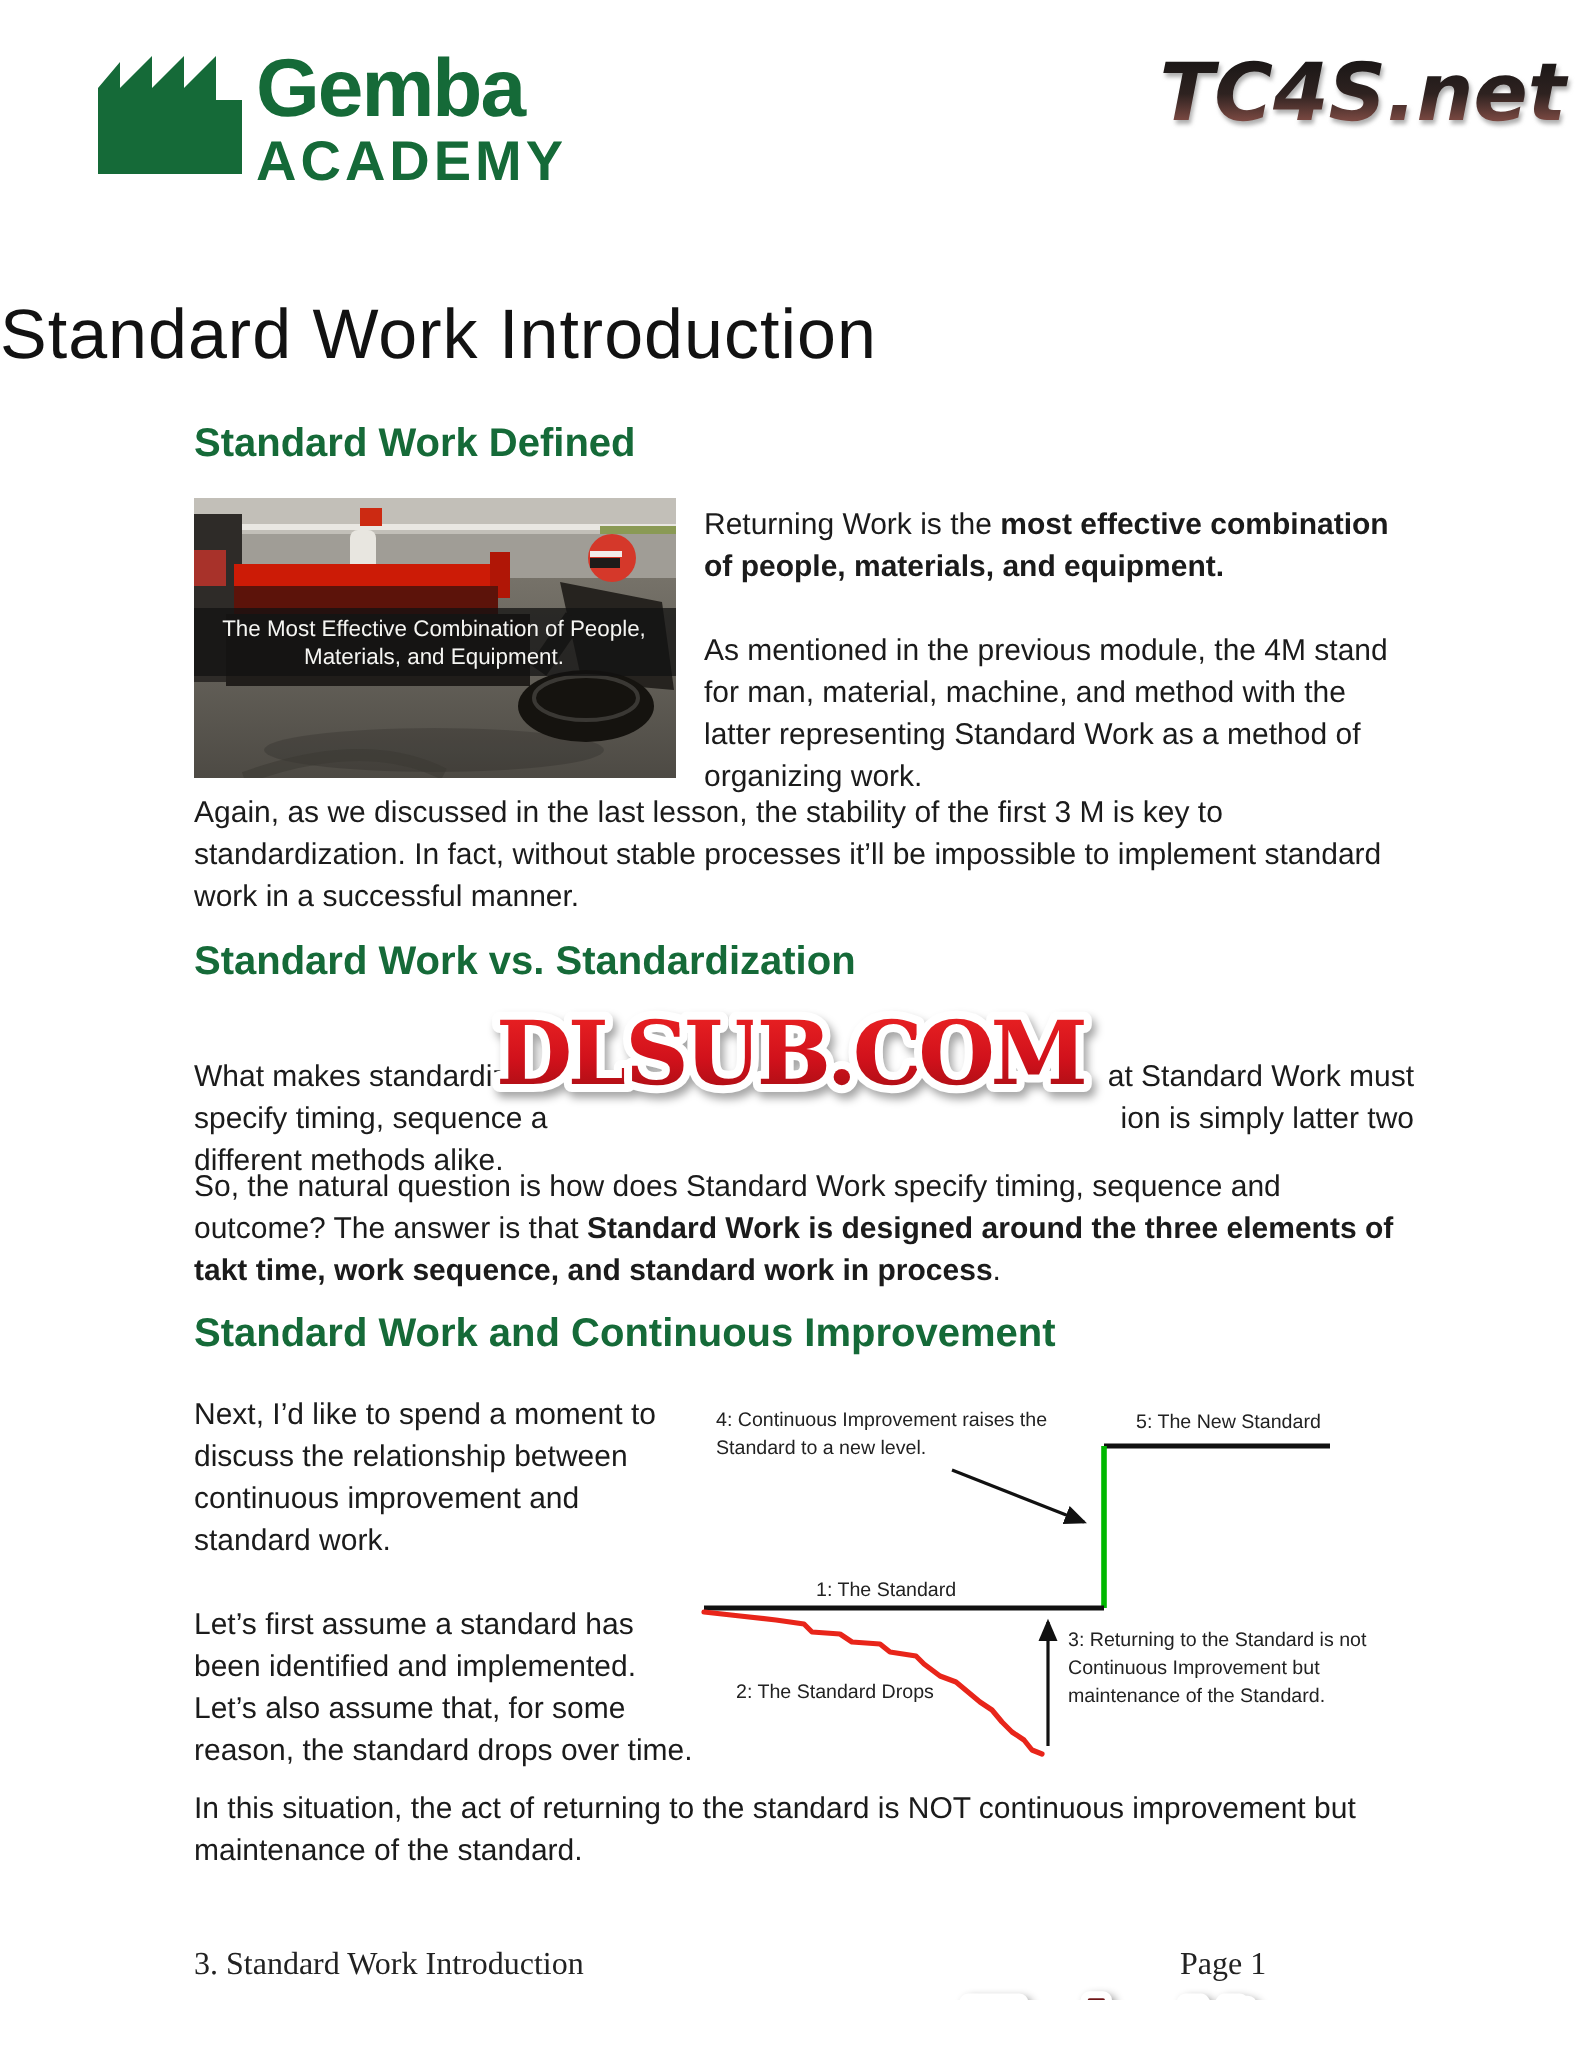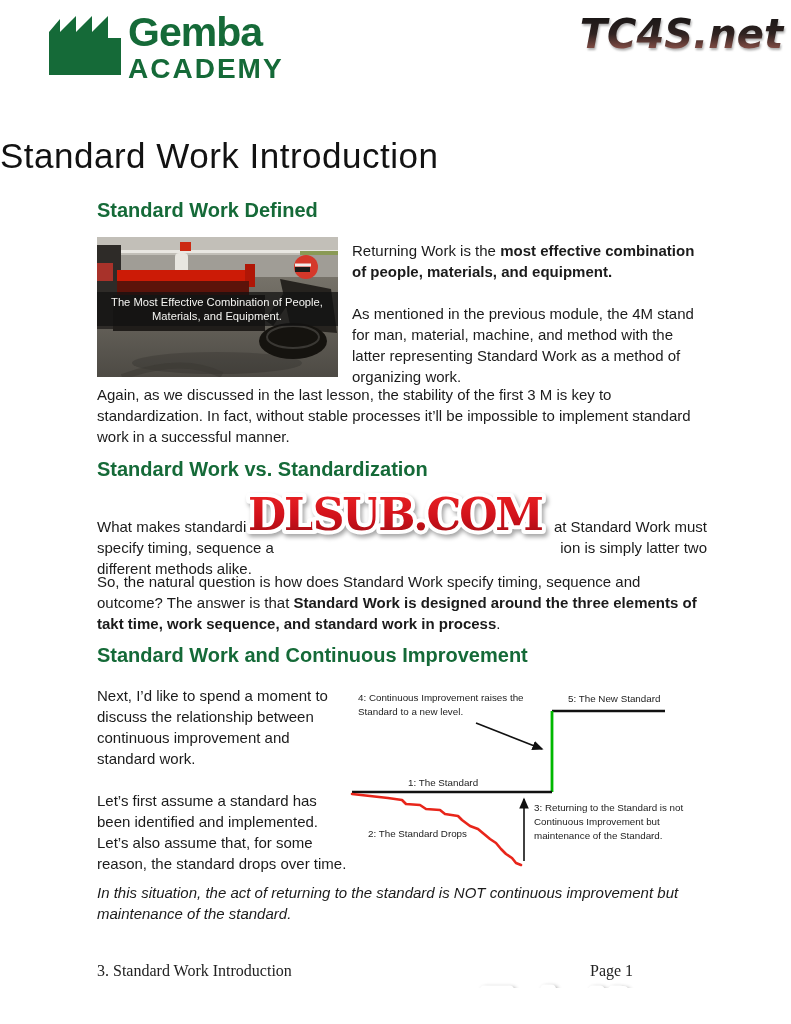--- a/index.html
+++ b/index.html
@@ -1,19 +1,19 @@
 <!DOCTYPE html>
 <html><head>
 <meta charset="utf-8">
 <style>
   * { margin:0; padding:0; box-sizing:border-box; }
   html,body { background:#fff; }
   body { font-family:"Liberation Sans", sans-serif; color:#1b1b1b; }
   .page {
-    position:relative; width:791px; height:984px; margin:4px auto;
+    position:relative; width:791px; height:984px; margin:16px auto;
     background:#fff; overflow:hidden;
   }
 
   
   .logo { position:absolute; left:48px; top:8px; display:flex; align-items:flex-start; }
   .logo-text { margin-left:6px; color:#156a38; line-height:1; }
   .logo-brand { font-size:41px; font-weight:bold; letter-spacing:-1px; }
   .logo-sub { font-size:28px; font-weight:bold; letter-spacing:2px; margin-top:2px; }
 
   .wm-top { position:absolute; right:2px; top:4px;font-style:italic; }
@@ -27,21 +27,21 @@
     position:absolute; left:97px; font-size:20px; font-weight:bold; color:#156a38;
   }
   .h2-defined { top:195px; }
   .h2-vs { top:454px; }
   .h2-ci { top:640px; }
 
   .body-text { font-size:15px; line-height:21px; color:#1b1b1b; }
   .para { position:absolute; left:97px; width:610px; }
   .p-again { top:380px; }
   .p-so { top:567px; }
-  .p-situation { top:878px;font-style:italic; }
+  .p-situation { top:878px; }
 
   
   .pit-img { position:absolute; left:97px; top:233px; width:241px; height:140px; }
   .side-col { position:absolute; left:352px; top:236px; width:356px; }
   .side-col p + p { margin-top:21px; }
 
   
   .p-what { top:512px; }
   .wline { display:flex; justify-content:space-between; white-space:pre; }
 

